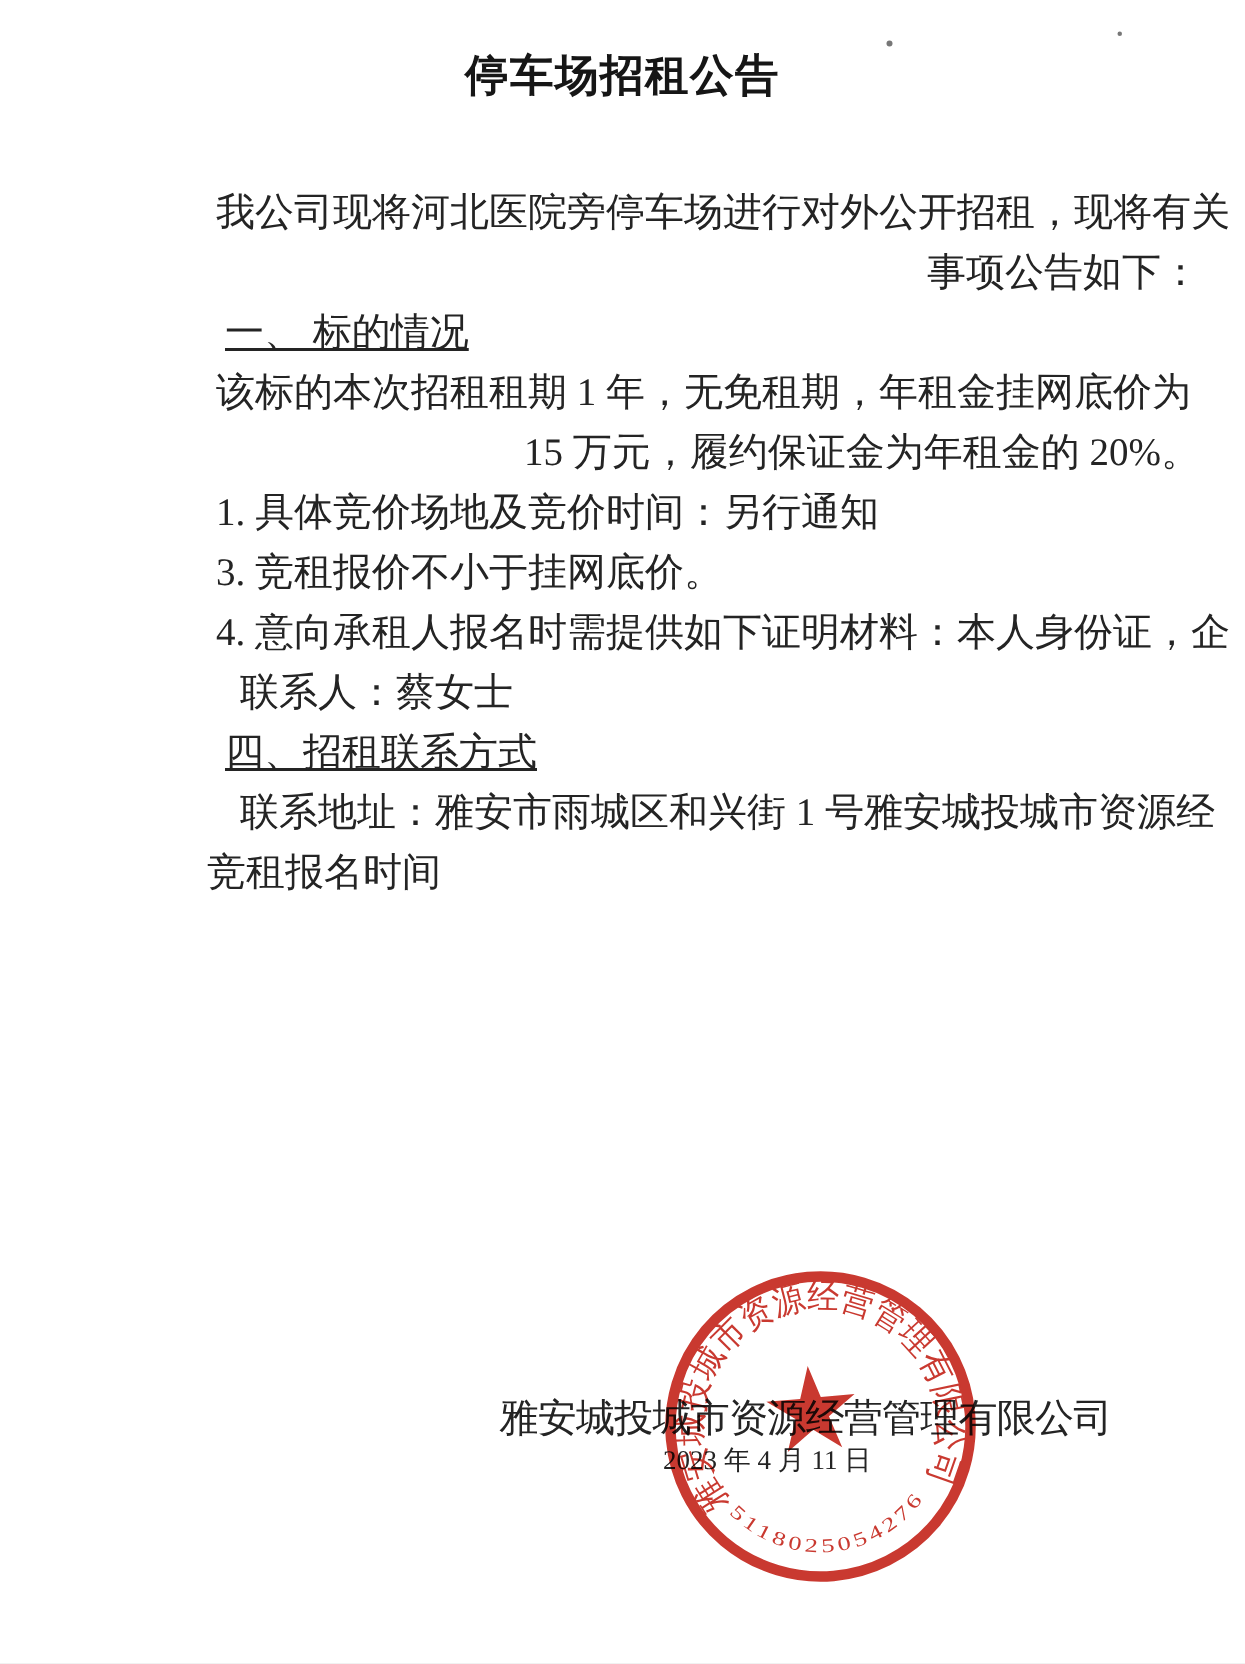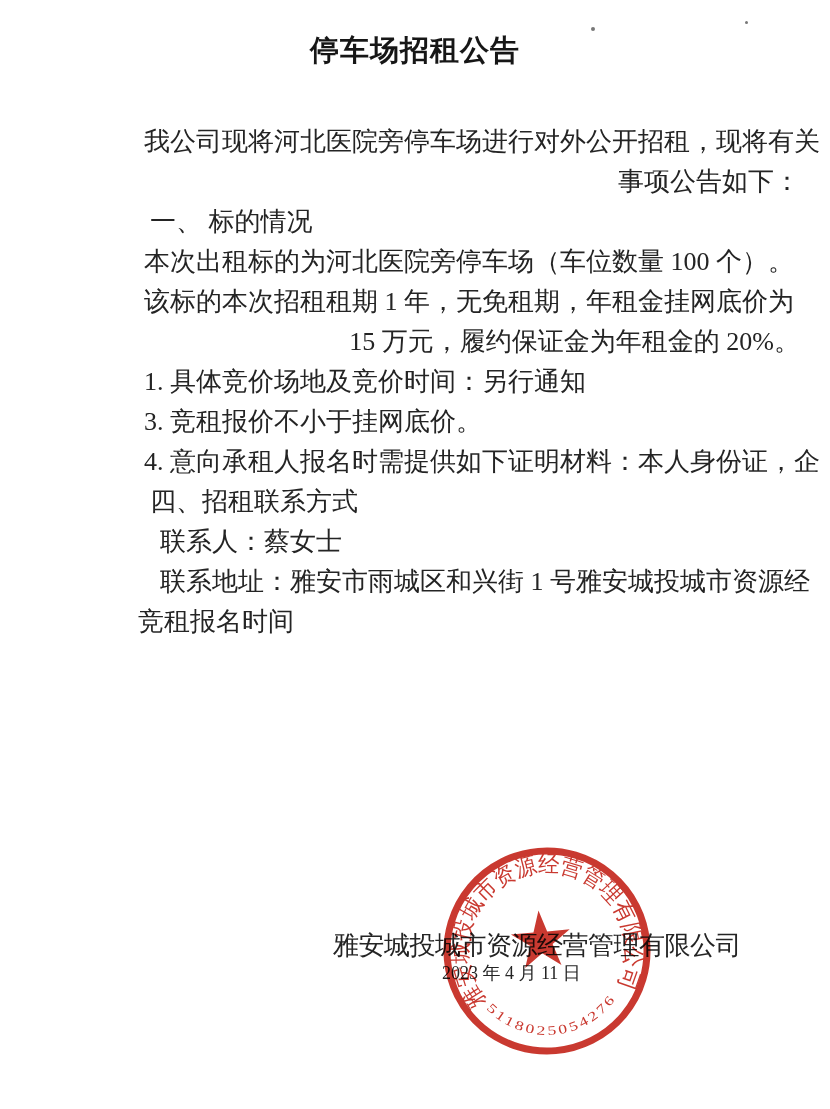--- a/index.html
+++ b/index.html
@@ -27,21 +27,21 @@
     top:122px; left:72px; width:700px;
     font-size:26px;
     margin-left:28px;
   }
   .line {
     height:40px; line-height:40px;
     white-space:nowrap;
   }
   .ind-flush   { padding-left:0;text-align:right; }
   .ind-para    { padding-left:44px; }
-  .ind-section { padding-left:50px; }
+  .ind-section { padding-left:50px;text-decoration:underline; }
   .ind-contact { padding-left:60px; }
   .ind-wrap    { padding-left:38px; }
   .sig-company {
     position:absolute;
     left:333px; top:928px;
     font-size:26px;
     letter-spacing:-0.5px;
     white-space:nowrap;
   }
   .sig-date {
@@ -74,28 +74,27 @@
 
 <div class="page">
 
   <div class="title">停车场招租公告</div>
 
   <div class="body-lines">
 
   <div class="line ind-para">我公司现将河北医院旁停车场进行对外公开招租，现将有关</div>
       <div class="line ind-flush">事项公告如下：</div>
       <div class="line ind-section">一、 标的情况</div>
-      <div class="line ind-para">本次出租标的为河北医院旁停车场（车位数量 100 个）。</div>
       <div class="line ind-para">该标的本次招租租期 1 年，无免租期，年租金挂网底价为</div>
       <div class="line ind-flush">15 万元，履约保证金为年租金的 20%。</div>
       <div class="line ind-para">1. 具体竞价场地及竞价时间：另行通知</div>
       <div class="line ind-para">3. 竞租报价不小于挂网底价。</div>
       <div class="line ind-para">4. 意向承租人报名时需提供如下证明材料：本人身份证，企</div>
+      <div class="line ind-contact">联系人：蔡女士</div>
       <div class="line ind-section">四、招租联系方式</div>
-      <div class="line ind-contact">联系人：蔡女士</div>
       <div class="line ind-contact">联系地址：雅安市雨城区和兴街 1 号雅安城投城市资源经</div>
       <div class="line ind-wrap">竞租报名时间</div>
     </div>
 
   <div class="sig-company">雅安城投城市资源经营管理有限公司</div>
 
   <div class="sig-date">2023 年 4 月 11 日</div>
 
   <svg class="seal" viewBox="0 0 220 220" aria-hidden="true">
     <circle cx="110" cy="110" r="100" fill="none" stroke="currentColor" stroke-width="7"></circle>

